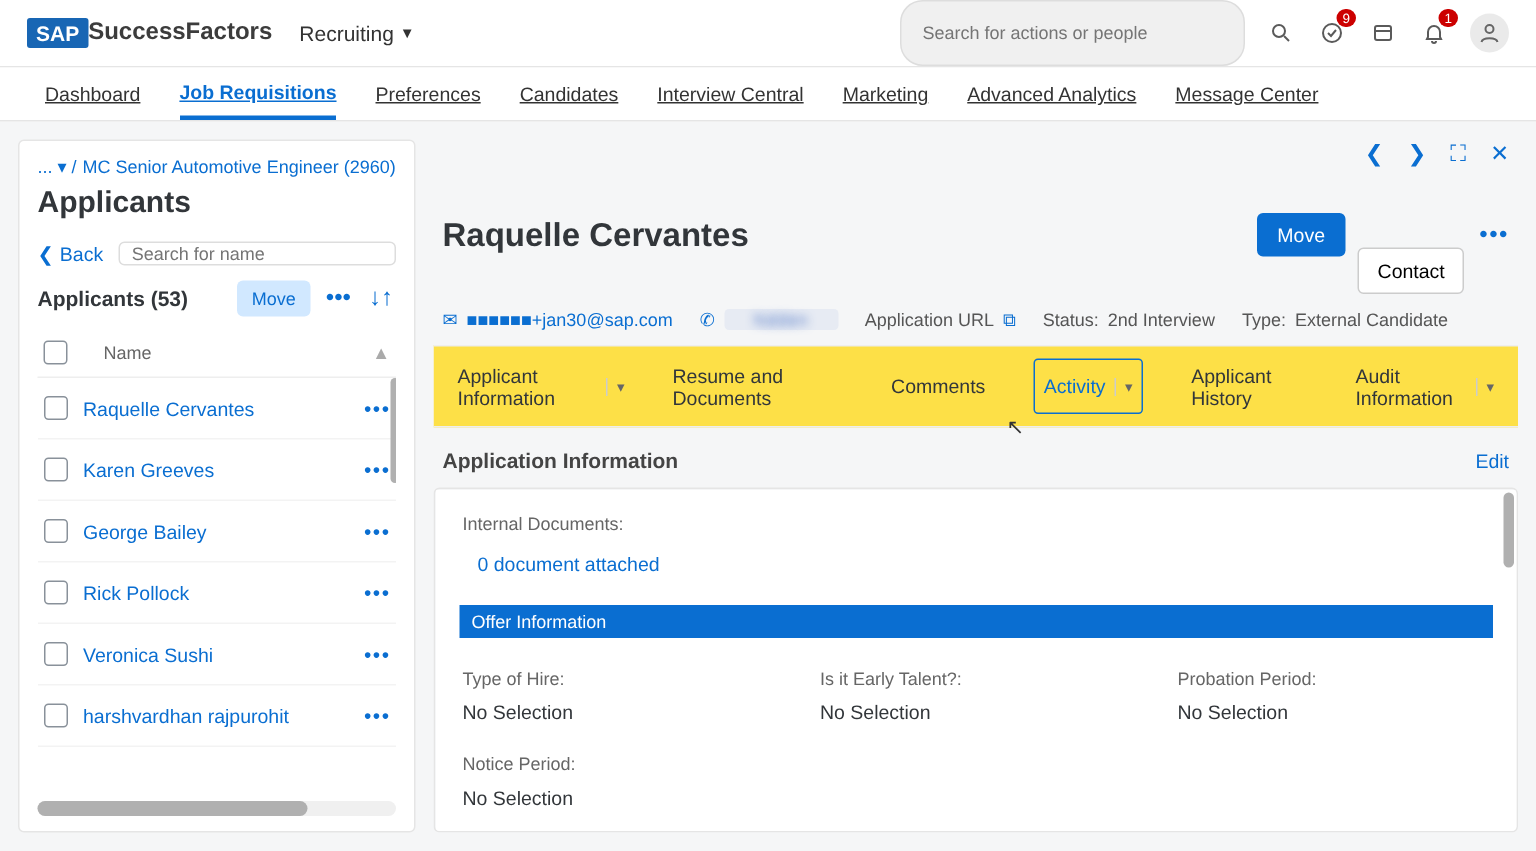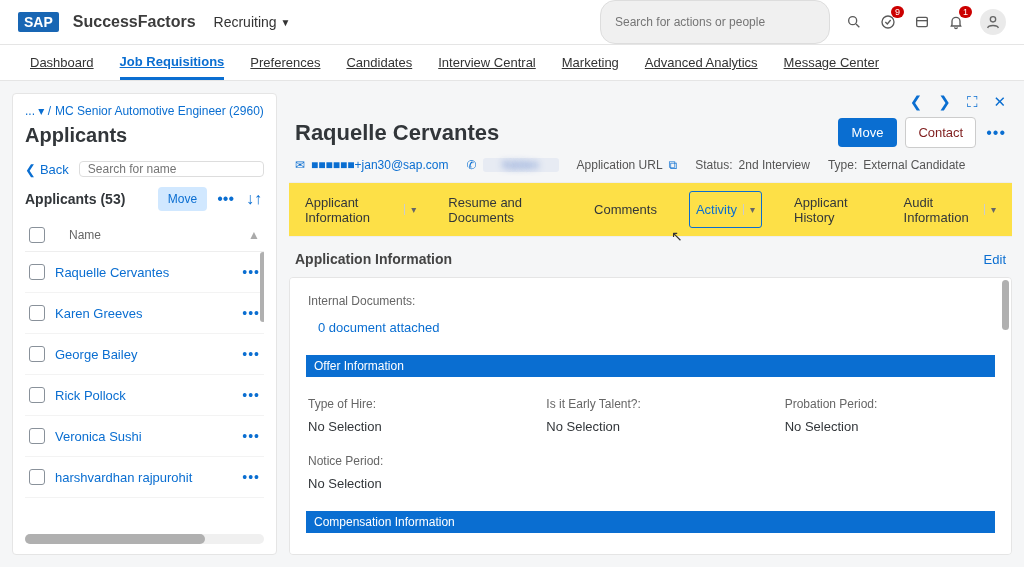--- a/index.html
+++ b/index.html
@@ -1,20 +1,20 @@
 <!DOCTYPE html>
 <html><head>
 <meta charset="utf-8">
 <style>
   * { box-sizing: border-box; margin: 0; padding: 0; font-family: Arial, Helvetica, sans-serif; }
   body { background: #f5f6f7; width: 1024px; height: 567px; overflow: hidden; font-size: 13px; color: #32363a; }
   
   
   .topbar { background: #fff; height: 45px; display: flex; align-items: center; padding: 0 18px; border-bottom: 1px solid #e5e5e5; }
-  .logo { display: flex; align-items: center; gap: 14px; }
+  .logo { display: flex; align-items: center; gap: 0; }
   .sap-box { background: #1866b4; color:#fff; font-weight:bold; padding:2px 6px; font-size:14px; border-radius:2px;}
   .sf-text { font-weight:bold; color:#3c3c3c; font-size:16px; }
   .module { margin-left: 18px; font-size:14px; color:#333; display:flex; align-items:center; gap:4px; cursor:pointer;}
   .module .caret { font-size:10px; }
   .topbar-spacer { flex:1; }
   .search-global { width: 230px; height:44px; border-radius:15px; background:#f0f0f0; border:1px solid #ddd; padding:0 14px; font-size:12px; color:#888;}
   .top-icons { display:flex; align-items:center; gap:14px; margin-left:14px; }
   .top-icon { width:20px; height:20px; display:flex; align-items:center; justify-content:center; color:#5a5a5a; cursor:pointer; position:relative;}
   .badge { position:absolute; top:-6px; right:-6px; background:#c00; color:#fff; font-size:9px; border-radius:8px; padding:0 4px; line-height:12px; min-width:12px; text-align:center;}
   .avatar { width:26px; height:26px; border-radius:50%; background:#eaeaea; display:flex; align-items:center; justify-content:center; color:#666;}
@@ -49,21 +49,21 @@
   .h-scroll { height:10px; background:#f0f0f0; border-radius:5px; margin-top:4px; position:relative;}
   .h-scroll-thumb { position:absolute; left:0; top:0; height:10px; width:180px; background:#b0b0b0; border-radius:5px;}
 
   
   .detail { flex:1; margin:12px; display:flex; flex-direction:column; overflow:hidden;}
   .detail-top-icons { display:flex; justify-content:flex-end; gap:16px; color:#0a6ed1; padding:0 6px 6px; align-items:center;}
   .detail-top-icons span { cursor:pointer; font-size:15px;}
   .header-row { display:flex; align-items:center; padding:0 6px 10px;}
   .cand-name { font-size:22px; font-weight:bold; flex:1;}
   .move-btn { background:#0a6ed1; color:#fff; border:none; border-radius:4px; padding:7px 14px; font-size:13px; cursor:pointer;}
-  .contact-btn { background:#fff; color:#7f1d1d; border:1px solid #ccc; border-radius:4px; padding:7px 12px; font-size:13px; cursor:pointer; margin-left:8px;}
+  .contact-btn { background:#fff; color:#000000; border:1px solid #ccc; border-radius:4px; padding:7px 12px; font-size:13px; cursor:pointer; margin-left:8px;margin-top:48px;}
   .more-dots-btn { color:#0a6ed1; font-size:16px; cursor:pointer; margin-left:10px; letter-spacing:1px;}
   .info-row { display:flex; align-items:center; gap:18px; padding:0 6px 10px; font-size:12px; color:#555; flex-wrap:wrap;}
   .info-item { display:flex; align-items:center; gap:6px;}
   .blur-text { color:transparent; text-shadow:0 0 6px rgba(80,120,200,0.9); background:rgba(80,120,200,0.08); border-radius:3px; padding:0 20px;}
   .link-text { color:#0a6ed1; cursor:pointer;}
   .subtabs { display:flex; gap:32px; padding:8px 16px; border-top:1px solid #eee; border-bottom:1px solid #eee; background:#fde047; font-size:13px;}
   .subtab { cursor:pointer; display:flex; align-items:center; gap:4px; color:#32363a;}
   .subtab.active { color:#0a6ed1; border:1px solid #0a6ed1; border-radius:3px; padding:10px 6px;}
   .subtab .dd { font-size:10px; color:#666; margin-left:2px; border-left:1px solid #ccc; padding-left:6px;}
   .section-title-row { display:flex; align-items:center; padding:14px 6px 10px;}

